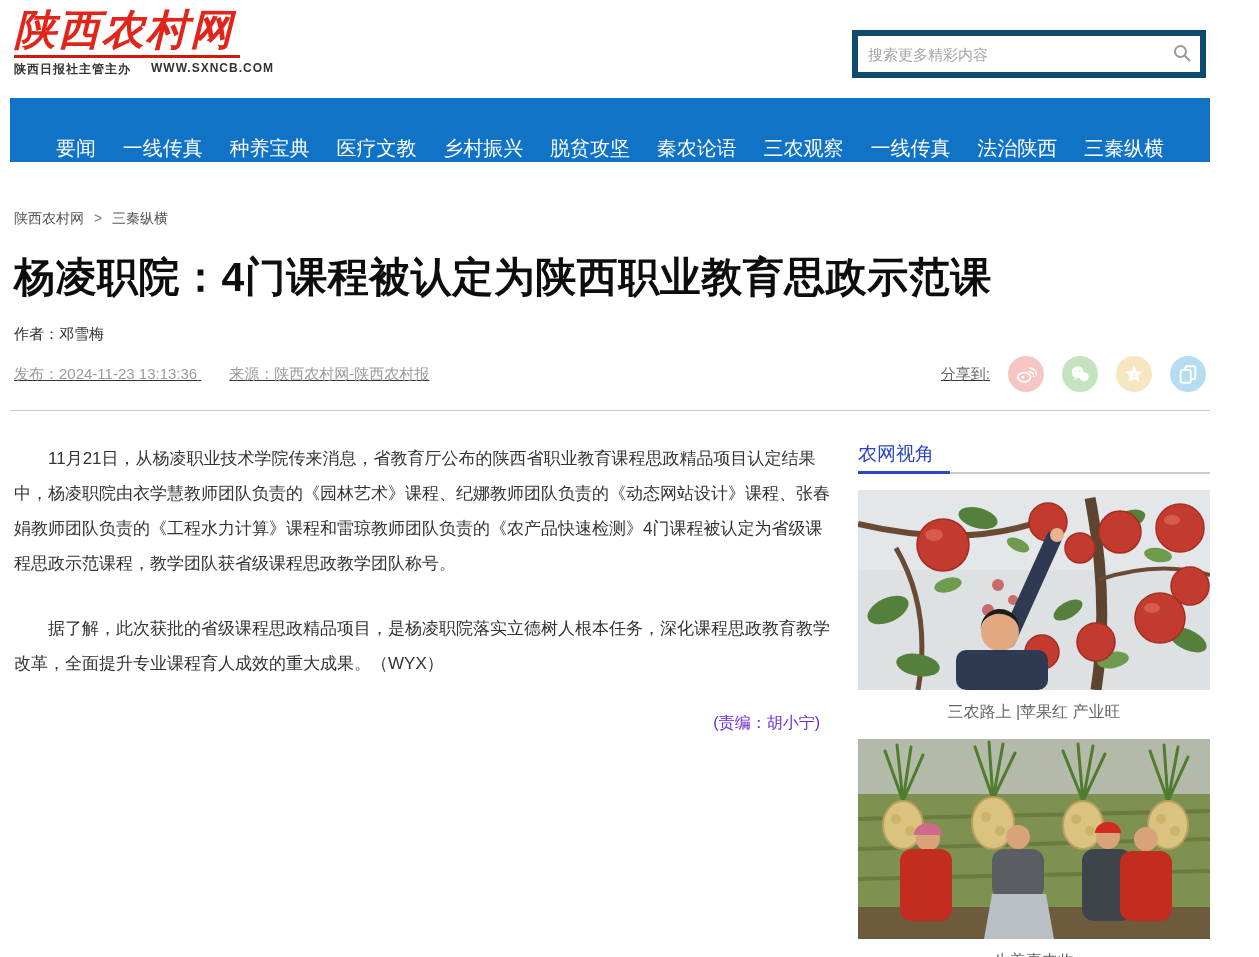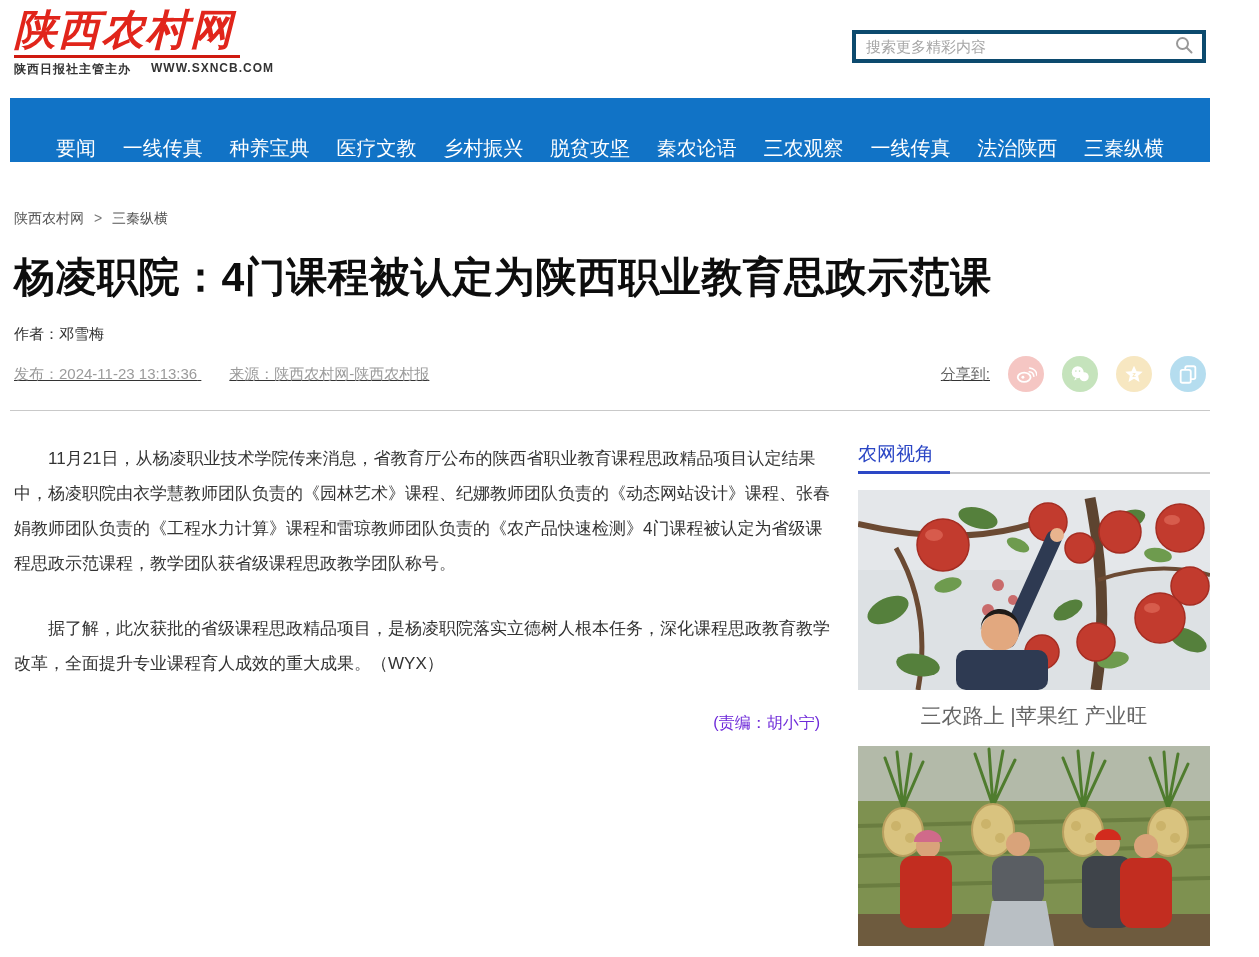--- a/index.html
+++ b/index.html
@@ -20,22 +20,22 @@
     font-family:"DejaVu Serif","Liberation Serif",serif;
     font-style:italic; font-weight:bold;
     font-size:42px; line-height:1.15; letter-spacing:2px;
     color:#e1251b;
     border-bottom:3px solid #cf1a10;
     padding:0 6px 1px 0;
   }
   .logo-sub { display:flex; gap:20px; margin-top:3px; font-size:12px; font-weight:bold; color:#333; letter-spacing:1px; }
   .search-box {
     position:absolute; right:4px; top:30px;
-    width:354px; height:33px;
-    border:4px solid #0c4a6e; background:#fff;
+    width:354px; height:48px;
+    border:6px solid #0c4a6e; background:#fff;
     display:flex; align-items:center;
   }
   .search-input {
     flex:1; height:100%; border:none; outline:none;
     padding:0 10px; font-size:15px; color:#333;
     font-family:"Liberation Sans","DejaVu Sans",sans-serif;
   }
   .search-input::placeholder { color:#a6a6a6; }
   .search-btn { width:36px; height:100%; border:none; background:transparent; cursor:pointer; display:flex; align-items:center; justify-content:center; }
 
@@ -78,21 +78,21 @@
   .editor-note { margin-top:32px; padding-right:12px; text-align:right; font-size:16px; color:#6d28d9; }
 
   
   .sidebar { width:352px; }
   .sidebar-title { color:#2c47c5; font-size:19px; padding-bottom:4px; }
   .sidebar-rule { display:flex; align-items:center; }
   .rule-blue { width:92px; height:3px; background:#2c47c5; }
   .rule-gray { flex:1; height:2px; background:#cccccc; }
   .sidebar-item { margin-top:16px; cursor:pointer; }
   .photo { display:block; width:352px; height:200px; }
-  .caption { text-align:center; color:#666; font-size:21px; margin:12px 0 10px; }
+  .caption { text-align:center; color:#666; font-size:16px; margin:12px 0 10px; }
 </style>
 </head>
 <body>
 
 <div class="page">
 
   <div class="header">
     <div class="logo">
       <div class="logo-title">陕西农村网</div>
       <div class="logo-sub">

